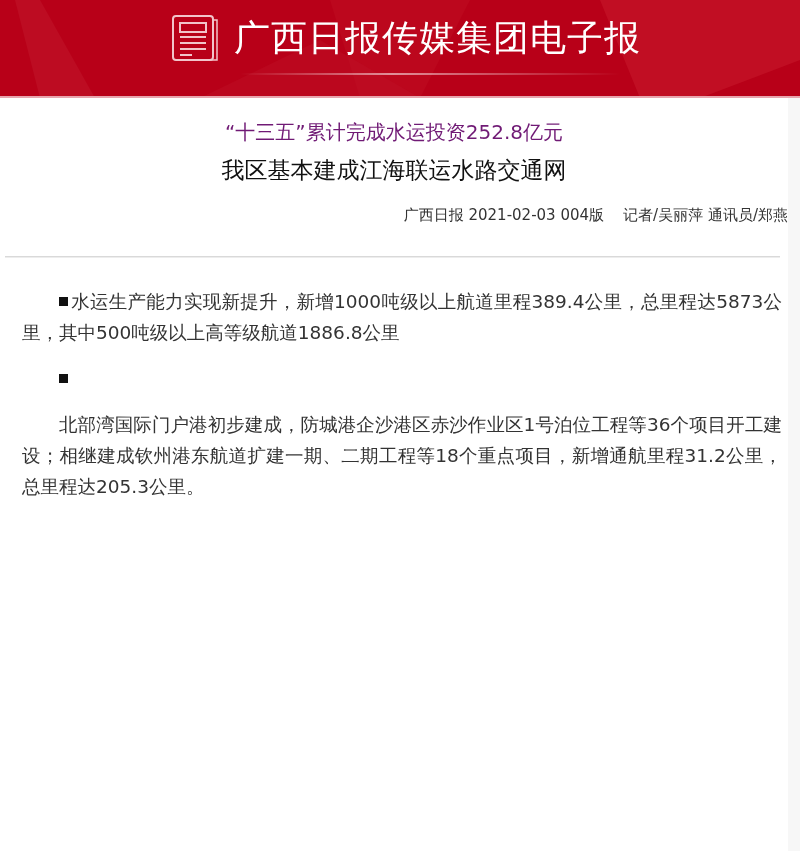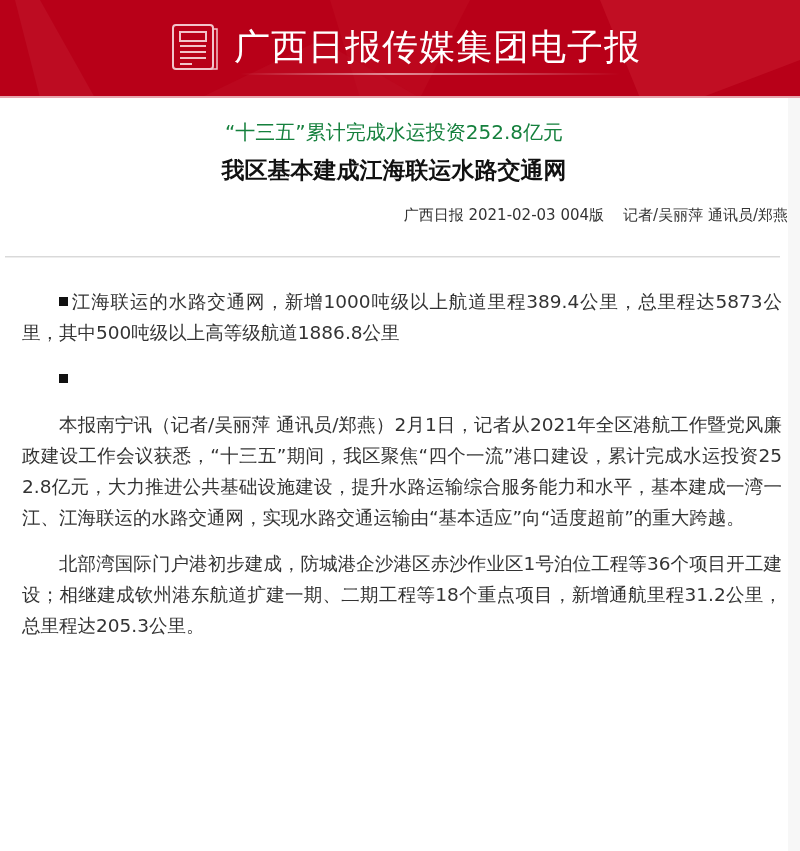--- a/index.html
+++ b/index.html
@@ -11,46 +11,46 @@
       background: #b80018;
       overflow: hidden;
     }
     .header .facet {
       position: absolute; top: 0; left: 0; width: 100%; height: 100%;
     }
     .header .bottom-line {
       position: absolute; left: 0; bottom: 0; width: 100%; height: 2px; background: #e7a5ae;
     }
     .brand {
-      position: absolute; left: 170px; top: 21px; height: 52px;
+      position: absolute; left: 170px; top: 12px; height: 52px;
       display: flex; align-items: center;
     }
     .brand .logo { width: 52px; height: 52px; margin-right: 12px; }
     .brand .brand-text {
       color: #ffffff; font-size: 36px; letter-spacing: 1px; font-weight: normal;
       font-family: "DejaVu Sans", sans-serif;
       line-height: 52px; white-space: nowrap;
     }
     .brand-underline {
       position: absolute; left: 240px; top: 73px; width: 380px; height: 2px;
       background: linear-gradient(to right, rgba(255,255,255,0.0), rgba(255,255,255,0.55) 40%, rgba(255,255,255,0.0));
     }
 
     .scroll-track {
       position: absolute; right: 0; top: 98px; width: 12px; height: 753px; background: #f7f7f7;
     }
 
     .article-head { position: absolute; left: 0; top: 98px; width: 788px; text-align: center; }
     .subtitle {
       position: absolute; left: 0; top: 20px; width: 788px; text-align: center;
-      font-size: 20px; color: #15803d; line-height: 28px;
+      font-size: 20px; color: #701a75; line-height: 28px;
     }
     .title {
       position: absolute; left: 0; top: 56px; width: 788px; text-align: center;
-      font-size: 23px; font-weight: bold; color: #111; line-height: 32px;
+      font-size: 23px; font-weight: normal; color: #111; line-height: 32px;
     }
     .byline {
       position: absolute; left: 0; top: 106px; width: 788px; text-align: right;
       font-size: 15px; color: #333; line-height: 22px; white-space: pre;
     }
 
     .divider {
       position: absolute; left: 5px; top: 256px; width: 775px; height: 2px;
       background: #d9d9d9; border-bottom: 1px solid #ededed;
     }
@@ -97,17 +97,16 @@
 
 <div class="article-head">
   <div class="subtitle">“十三五”累计完成水运投资252.8亿元</div>
   <h1 class="title">我区基本建成江海联运水路交通网</h1>
   <div class="byline">广西日报 2021-02-03 004版    记者/吴丽萍 通讯员/郑燕</div>
 </div>
 
 <div class="divider"></div>
 
 <div class="content">
-  <p class="para"><span class="bullet"></span><span>江海联运的水路交通网，新增1000吨级以上航道里程389.4公里，总里程达5873公里，其中500吨级以上高等级航道1886.8公里</span></p>
+  <p class="para"><span class="bullet"></span><span>水运生产能力实现新提升，新增1000吨级以上航道里程389.4公里，总里程达5873公里，其中500吨级以上高等级航道1886.8公里</span></p>
   <p class="para narrow"><span class="bullet"></span></p>
-  <p class="para">本报南宁讯（记者/吴丽萍 通讯员/郑燕）2月1日，记者从2021年全区港航工作暨党风廉政建设工作会议获悉，“十三五”期间，我区聚焦“四个一流”港口建设，累计完成水运投资252.8亿元，大力推进公共基础设施建设，提升水路运输综合服务能力和水平，基本建成一湾一江、江海联运的水路交通网，实现水路交通运输由“基本适应”向“适度超前”的重大跨越。</p>
   <p class="para">北部湾国际门户港初步建成，防城港企沙港区赤沙作业区1号泊位工程等36个项目开工建设；相继建成钦州港东航道扩建一期、二期工程等18个重点项目，新增通航里程31.2公里，总里程达205.3公里。</p>
 </div>
 
 </body></html>

